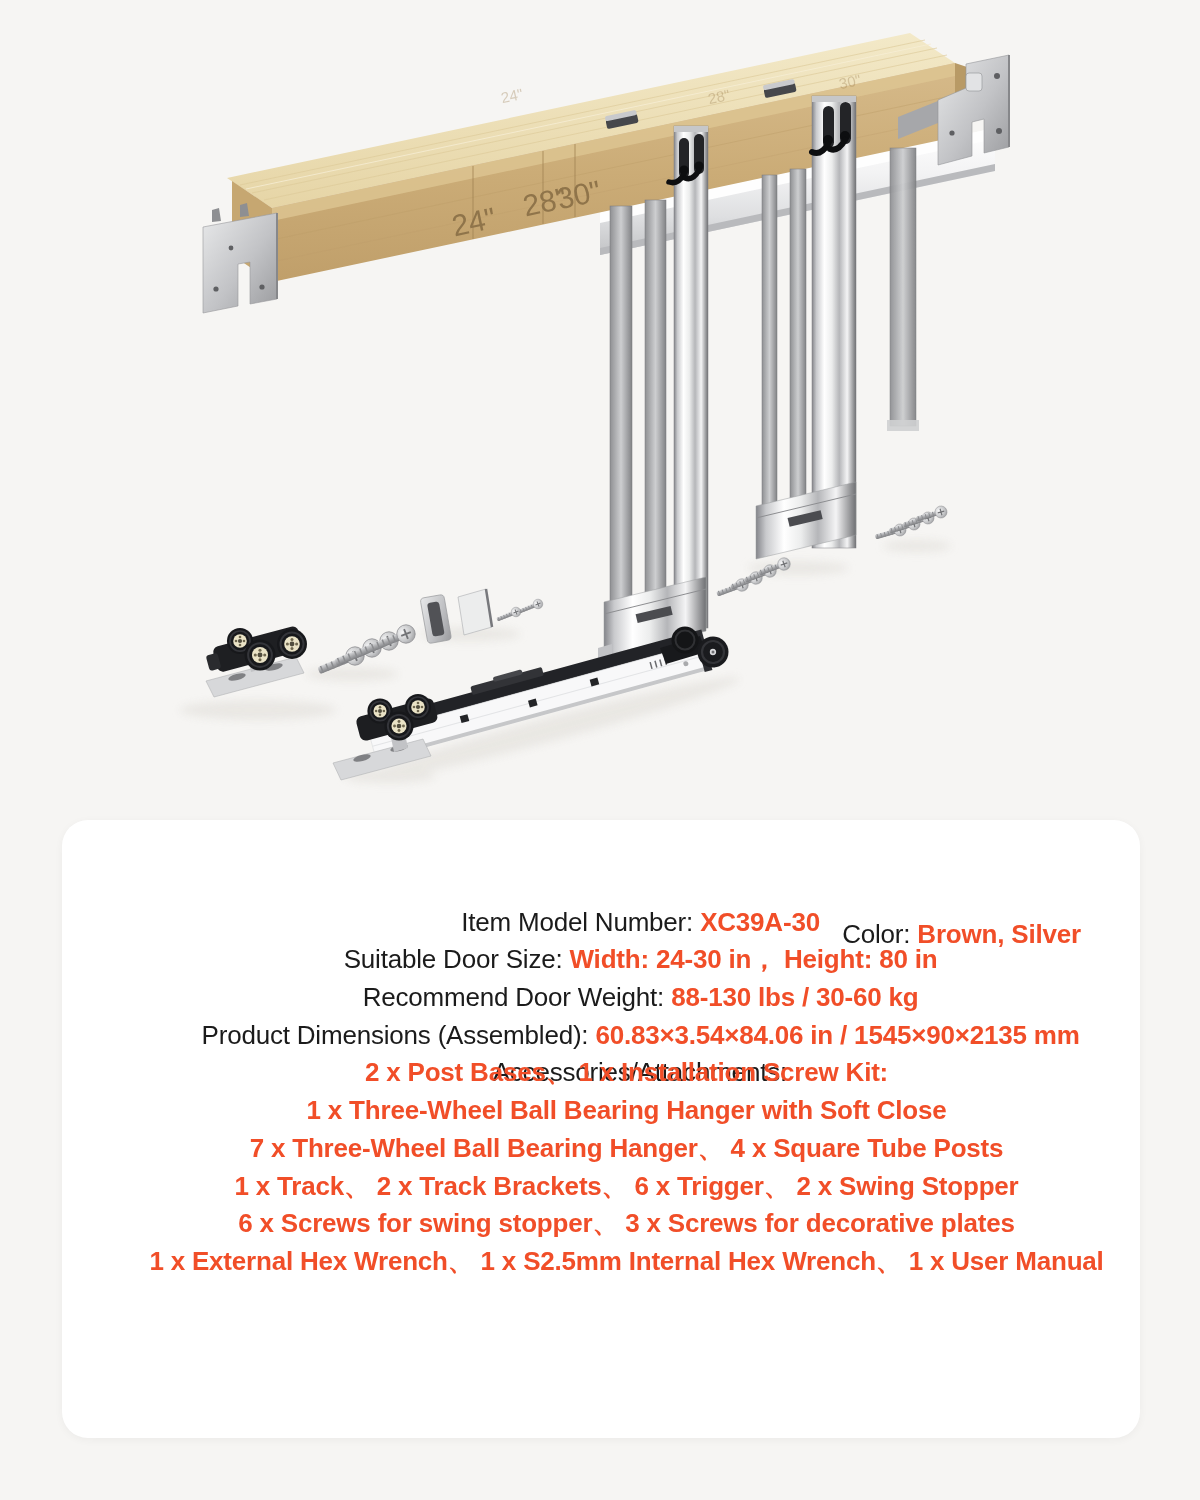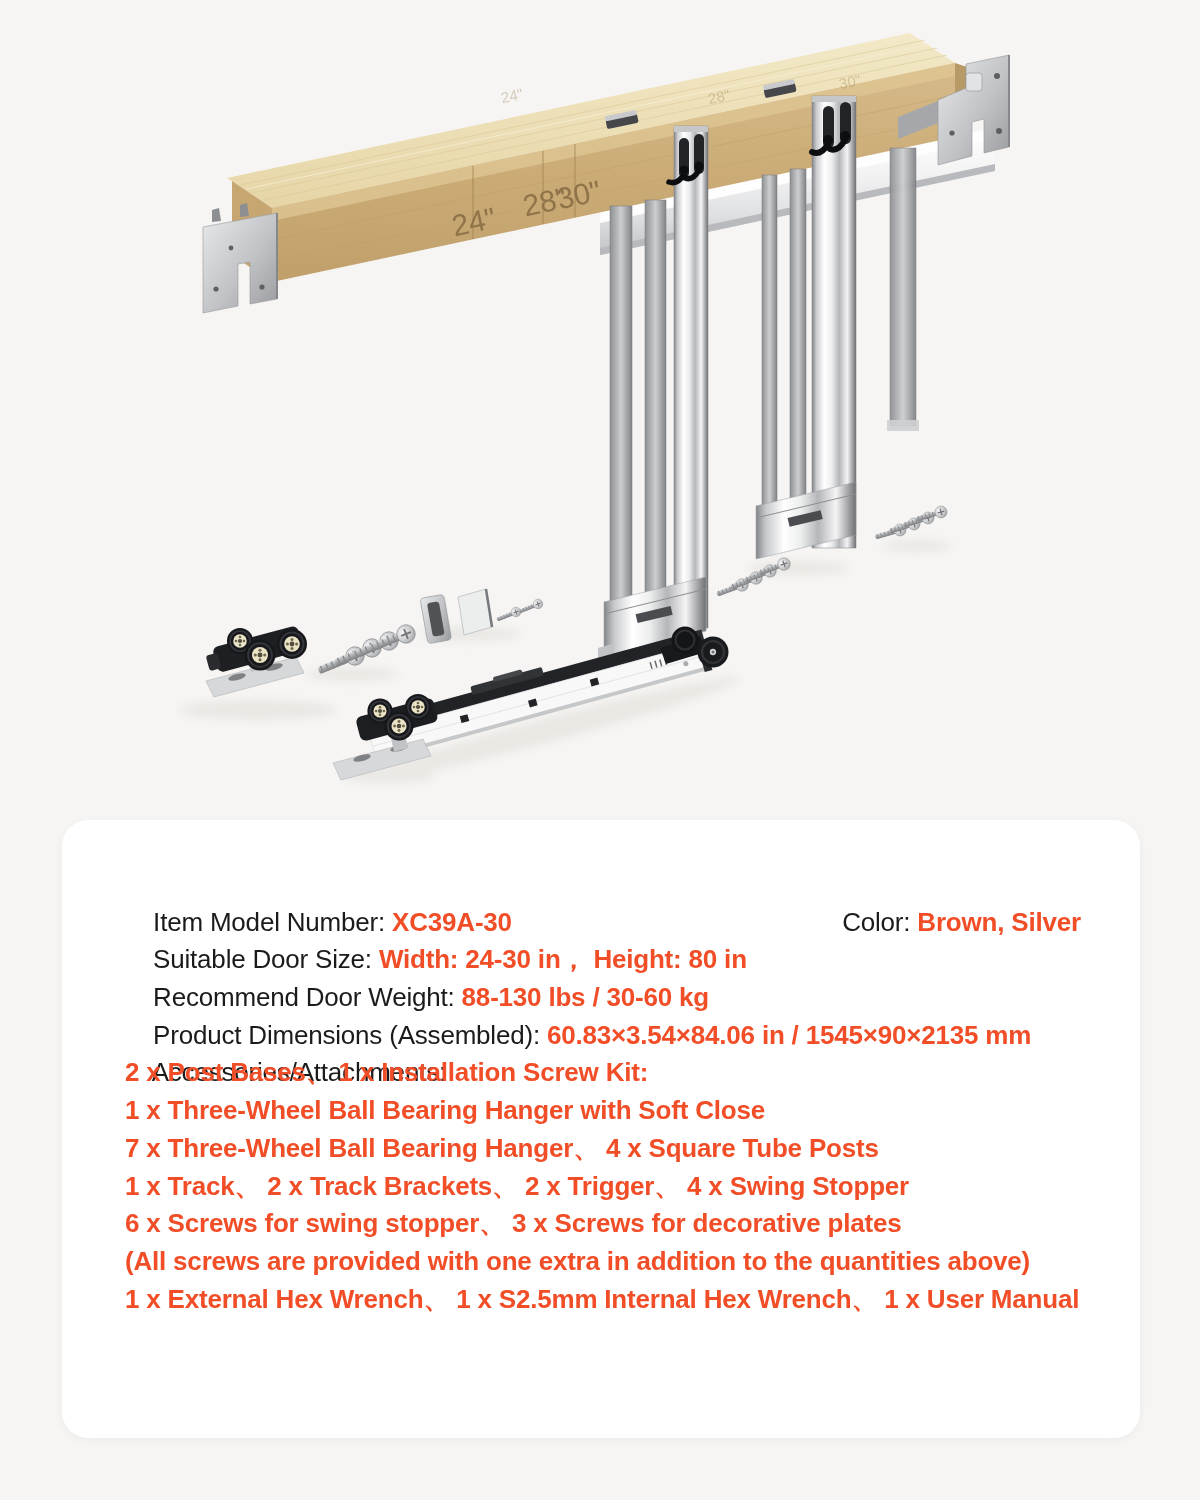--- a/index.html
+++ b/index.html
@@ -1,26 +1,26 @@
 <!DOCTYPE html>
 <html><head>
 <meta charset="utf-8">
 <style>
   html,body{margin:0;padding:0;background:#F6F5F3;}
   .stage{position:relative;width:1200px;height:1500px;background:#F6F5F3;overflow:hidden;
          font-family:"Liberation Sans",sans-serif;}
   .scene{position:absolute;left:0;top:0;}
   .card{position:absolute;left:62px;top:820px;width:1078px;height:618px;background:#FFFFFF;
         border-radius:26px;box-shadow:0 2px 8px rgba(0,0,0,.045);
-        padding:46px 12px 0 63px;box-sizing:border-box;}
+        padding:46px 12px 0 63px;box-sizing:border-box;text-align:center;}
   .line{height:37.7px;line-height:37.7px;font-size:26px;white-space:pre;position:relative;
         color:#1B1B1B;letter-spacing:-0.2px;}
   .lbl{color:#1B1B1B;font-weight:400;}
   .val{color:#F14E28;font-weight:700;}
-  .color-pos{position:absolute;left:675px;top:0;}
+  .color-pos{position:absolute;left:675px;top:12px;}
 </style>
 </head>
 <body>
 
 <div class="stage">
 
 <svg class="scene" width="1200" height="820" viewBox="0 0 1200 820">
   <defs>
     <linearGradient id="wf" x1="0" y1="0" x2="0" y2="1">
       <stop offset="0" stop-color="#d6ba8a"></stop>
@@ -306,19 +306,18 @@
   </div>
   <div class="line">
     <span class="lbl">Product Dimensions (Assembled): </span><span class="val">60.83×3.54×84.06 in / 1545×90×2135 mm</span>
   </div>
   <div class="line">
     <span class="lbl">Accessories/Attachments:</span>
   </div>
   <div class="line val">2 x Post Bases、 1 x Installation Screw Kit:</div>
   <div class="line val">1 x Three-Wheel Ball Bearing Hanger with Soft Close</div>
   <div class="line val">7 x Three-Wheel Ball Bearing Hanger、 4 x Square Tube Posts</div>
-  <div class="line val">1 x Track、 2 x Track Brackets、 2 x Trigger、 4 x Swing Stopper</div>
+  <div class="line val">1 x Track、 2 x Track Brackets、 6 x Trigger、 2 x Swing Stopper</div>
   <div class="line val">6 x Screws for swing stopper、 3 x Screws for decorative plates</div>
-  <div class="line val">(All screws are provided with one extra in addition to the quantities above)</div>
   <div class="line val">1 x External Hex Wrench、 1 x S2.5mm Internal Hex Wrench、 1 x User Manual</div>
 </div>
 
 </div>
 
 </body></html>

